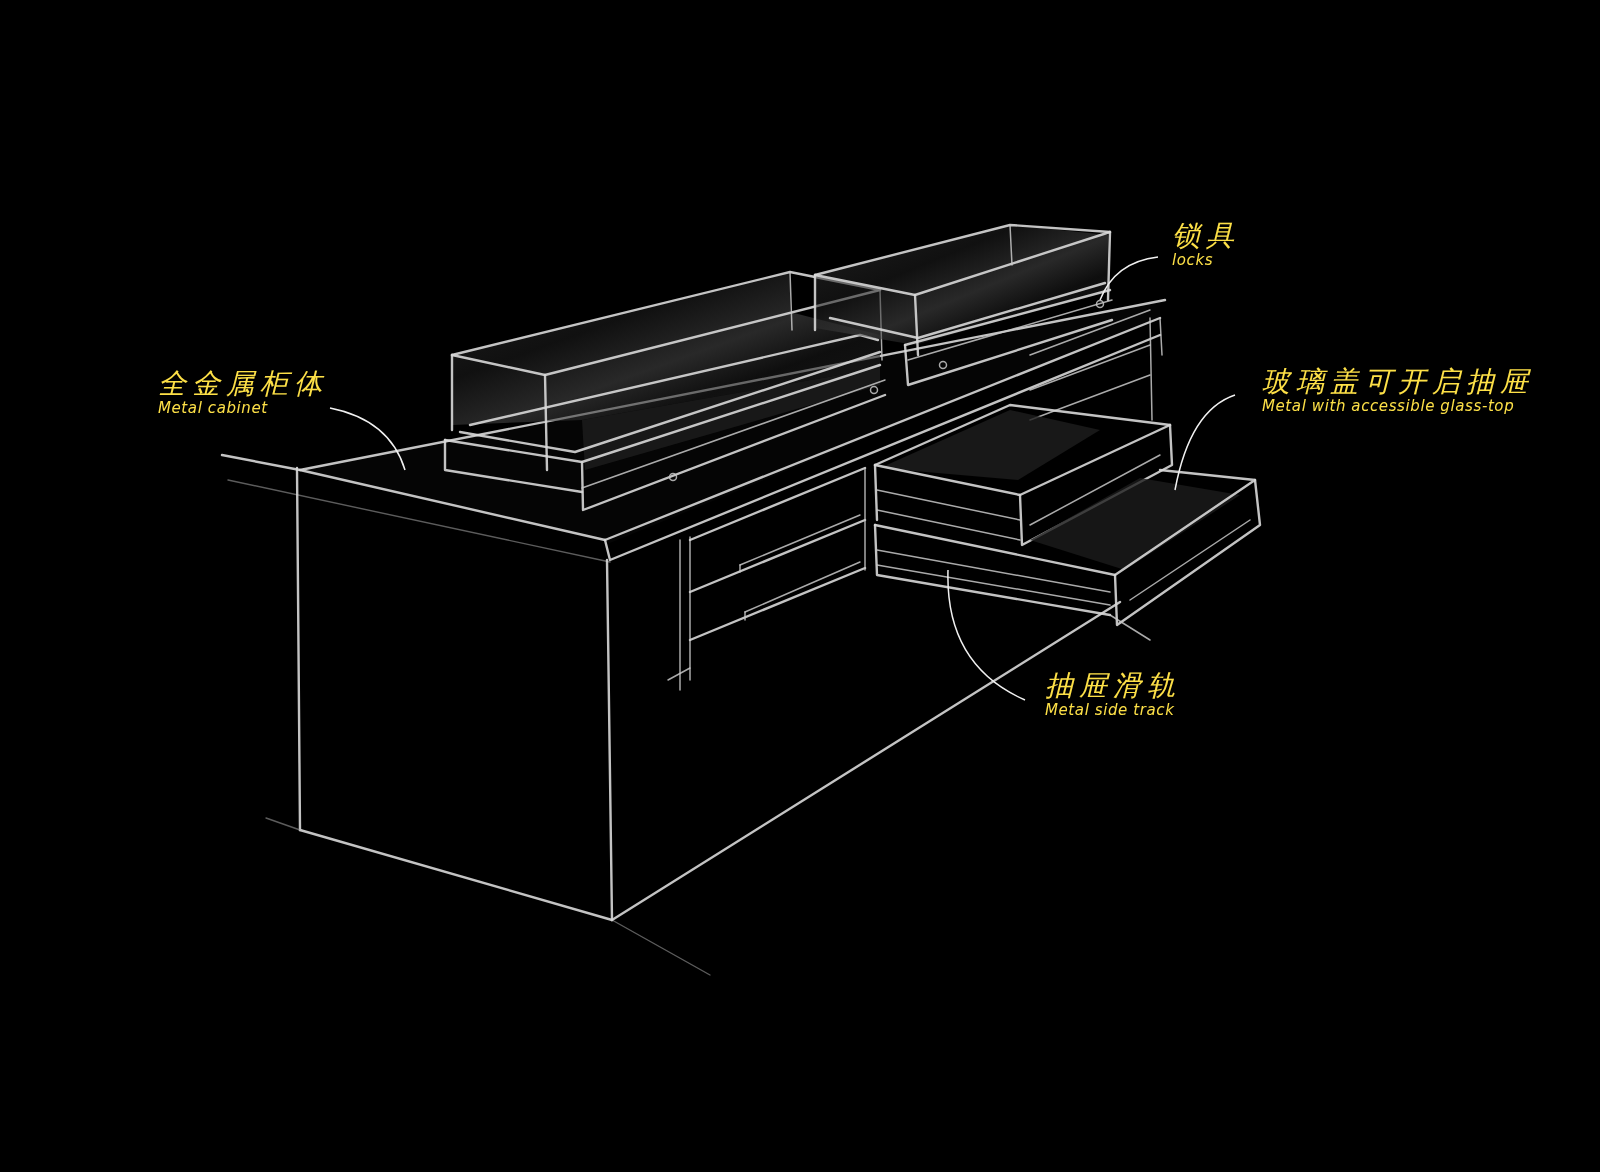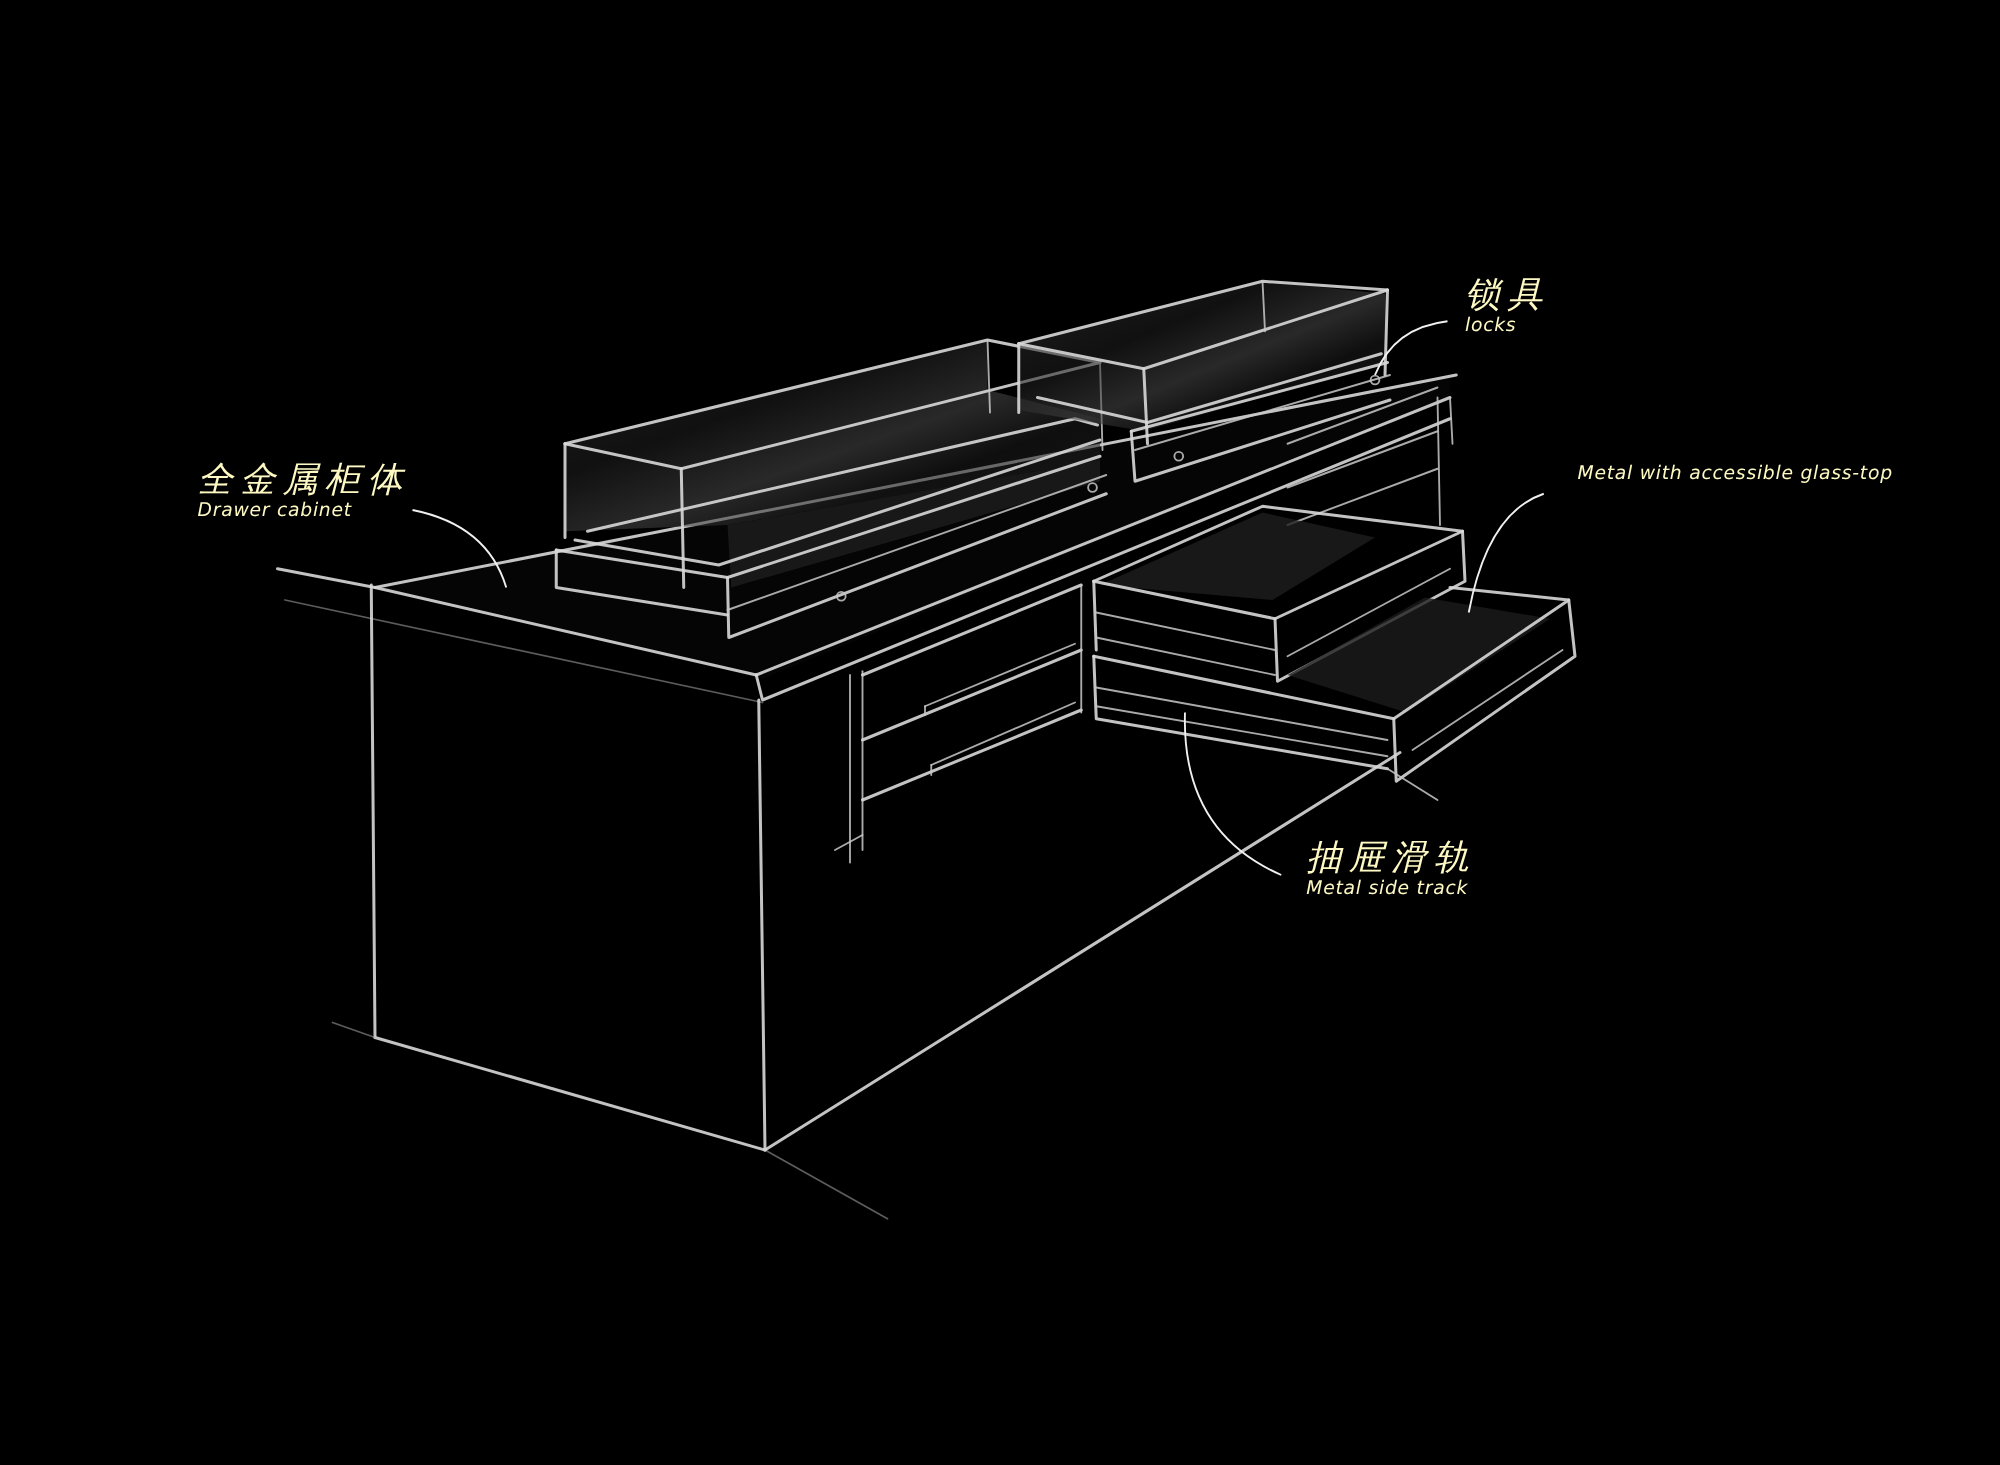--- a/index.html
+++ b/index.html
@@ -4,21 +4,21 @@
 <style>
   html, body { margin: 0; padding: 0; background: #000; }
   body { width: 1600px; height: 1172px; position: relative; overflow: hidden; font-family: "DejaVu Sans", sans-serif; }
   #stage { position: absolute; left: 0; top: 0; width: 1600px; height: 1172px; }
   .chalk { stroke: #d8d8d8; stroke-width: 2.4; fill: none; stroke-linecap: round; stroke-linejoin: round; opacity: 0.9; }
   .chalk-thin { stroke: #c8c8c8; stroke-width: 1.5; fill: none; stroke-linecap: round; opacity: 0.85; }
   .chalk-faint { stroke: #9a9a9a; stroke-width: 1.4; fill: none; stroke-linecap: round; opacity: 0.6; }
   .leader { stroke: #f0f0f0; stroke-width: 1.5; fill: none; }
   .glass { fill: url(#glassGrad); opacity: 0.55; }
   .glass-dark { fill: #1c1c1c; opacity: 0.85; }
-  .label { position: absolute; color: #fef9c3; line-height: 1; white-space: nowrap; }
+  .label { position: absolute; color: #fde047; line-height: 1; white-space: nowrap; }
   .label .zh { font-family: "DejaVu Serif", serif; font-size: 28px; letter-spacing: 6px; font-style: italic; display: block; }
   .label .en { font-family: "DejaVu Sans", sans-serif; font-size: 15px; font-style: italic; letter-spacing: 0.6px; display: block; margin-top: 3px; }
 </style>
 </head>
 <body>
 
 <svg id="stage" viewBox="0 0 1600 1172" xmlns="http://www.w3.org/2000/svg">
   <defs>
     <linearGradient id="glassGrad" x1="0" y1="0" x2="1" y2="1">
       <stop offset="0" stop-color="#3a3a3a"></stop>
@@ -137,28 +137,29 @@
   <g>
     <path class="leader" d="M330,408 Q390,420 405,470"></path>
     <path class="leader" d="M1158,257 Q1115,262 1100,300"></path>
     <path class="leader" d="M1235,395 Q1190,410 1175,490"></path>
     <path class="leader" d="M948,570 Q945,665 1025,700"></path>
   </g>
 </svg>
 
 <div class="label" style="left:158px; top:370px;">
   <span class="zh">全金属柜体</span>
-  <span class="en">Drawer cabinet</span>
+  <span class="en">Metal cabinet</span>
 </div>
 
 <div class="label" style="left:1172px; top:222px;">
   <span class="zh">锁具</span>
   <span class="en">locks</span>
 </div>
 
 <div class="label" style="left:1262px; top:368px;">
+  <span class="zh">玻璃盖可开启抽屉</span>
   <span class="en">Metal with accessible glass-top</span>
 </div>
 
 <div class="label" style="left:1045px; top:672px;">
   <span class="zh">抽屉滑轨</span>
   <span class="en">Metal side track</span>
 </div>
 
 </body></html>

